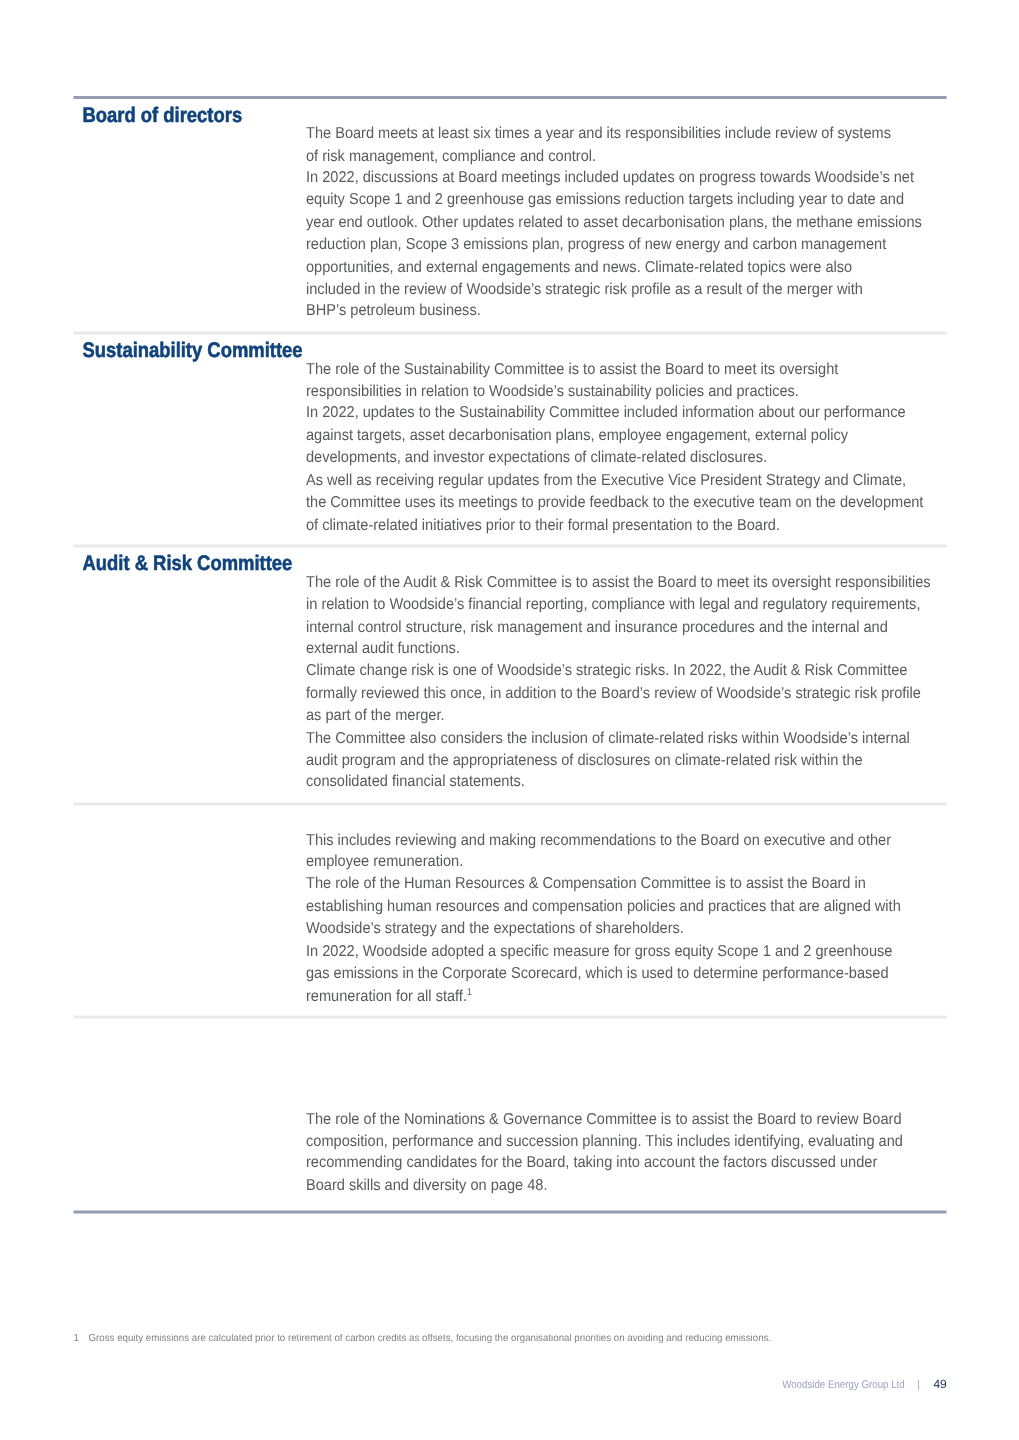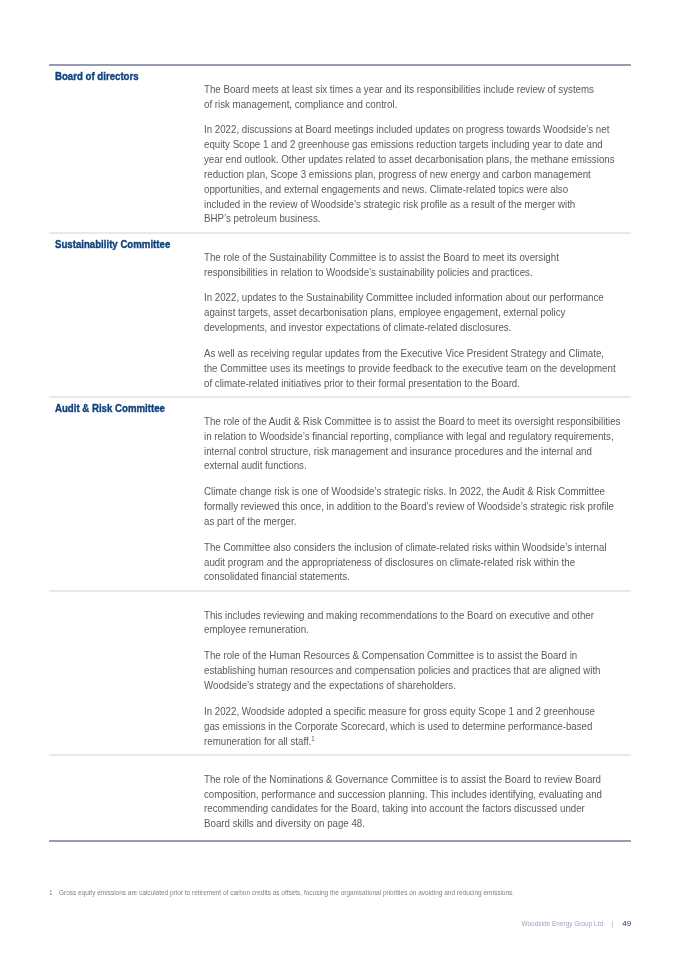--- a/index.html
+++ b/index.html
@@ -12,36 +12,36 @@
 
   .table { position:absolute; left:49px; top:64px; width:582px; }
   .rule { height:1.7px; background:#979db1; width:582px; }
   .divider { height:1.4px; background:#e9e9eb; width:582px; }
 
   .row { position:relative; }
   .row-title {
     position:absolute; left:6px; top:3.6px;
     width:170px;
     color:#11437c; font-weight:bold;
-    font-size:11px; line-height:14.2px;
+    font-size:14px; line-height:14.2px;
     -webkit-text-stroke:0.38px #11437c;
   }
   .row-title .ln {
     display:block; white-space:nowrap;
     transform:scaleX(0.877) translateZ(0);
     transform-origin:0 0;
   }
   .row-body {
     margin-left:155px;
     font-size:10.5px; line-height:14.85px;
     padding-top:16px; padding-bottom:6.0px;
   }
-  .row:last-of-type .row-body { padding-bottom:8.9px; }
+  .row:last-of-type .row-body { padding-bottom:8.9px;margin-top:44px; }
   .para { margin:0; }
-  .para + .para { margin-top:11px; }
+  .para + .para { margin-top:0; }
   .row-body .ln {
     display:block; white-space:nowrap;
     transform:scaleX(0.9255) translateZ(0);
     transform-origin:0 0;
   }
   sup { font-size:62%; vertical-align:baseline; position:relative; top:-3.3px; line-height:0; letter-spacing:0; }
 
   .footnotes {
     position:absolute; left:49.4px; top:889.0px; width:582px;
     font-size:6.8px; line-height:8.4px; color:#818285;

